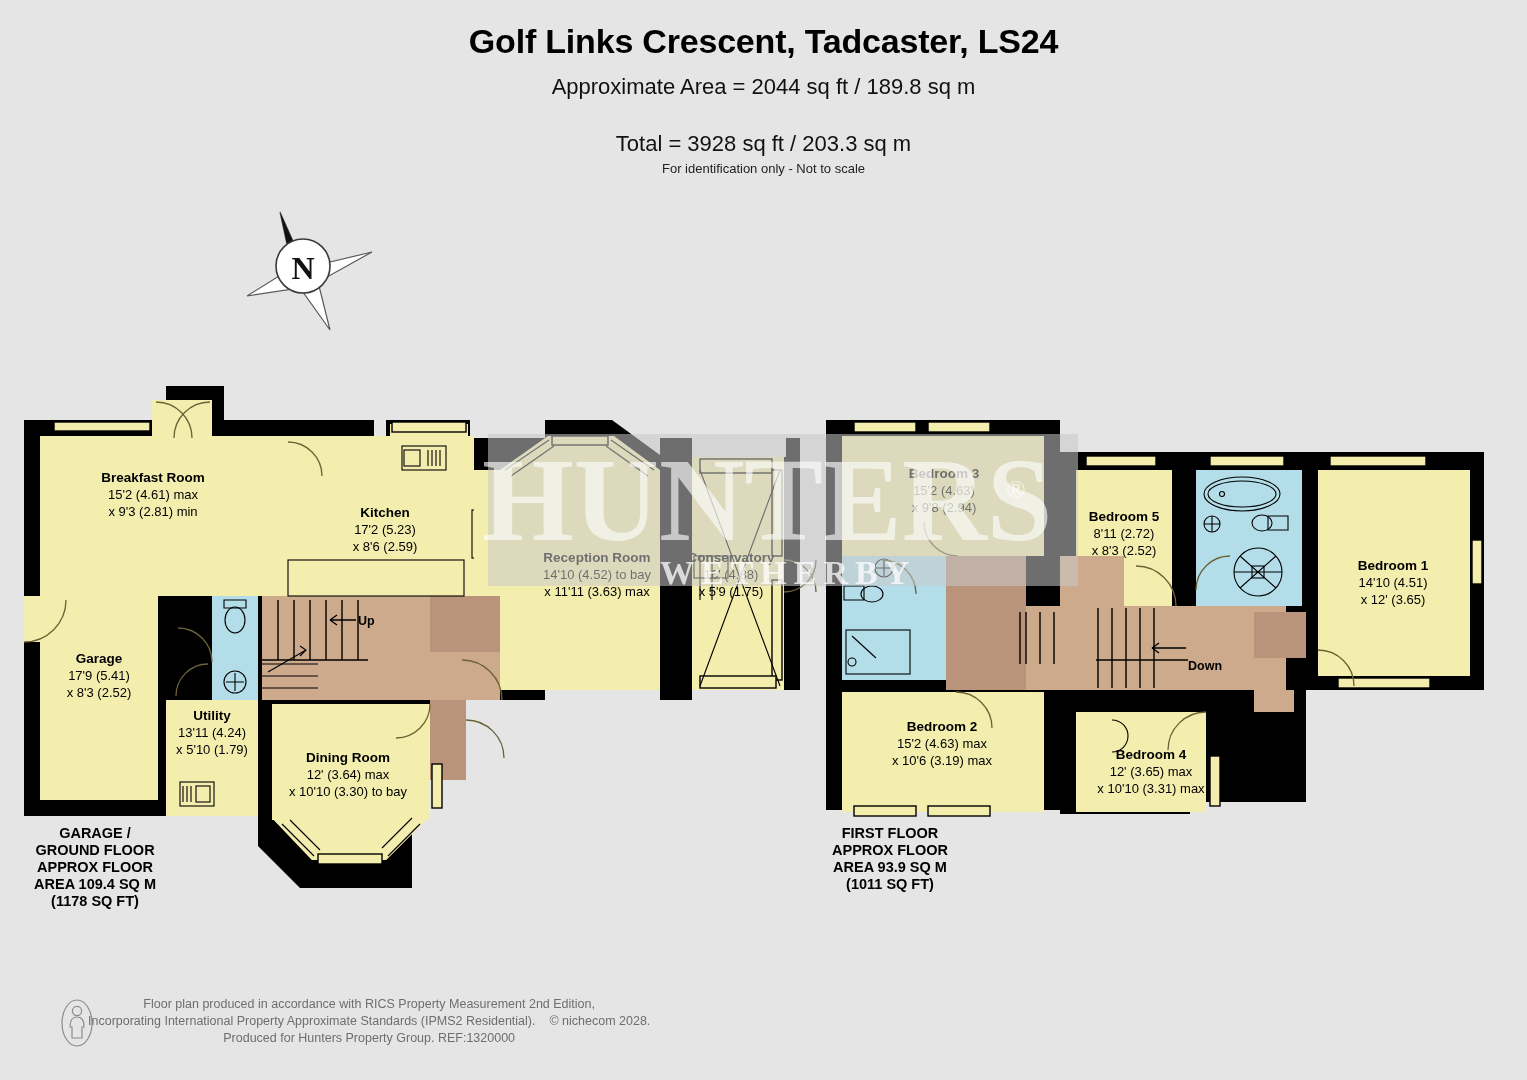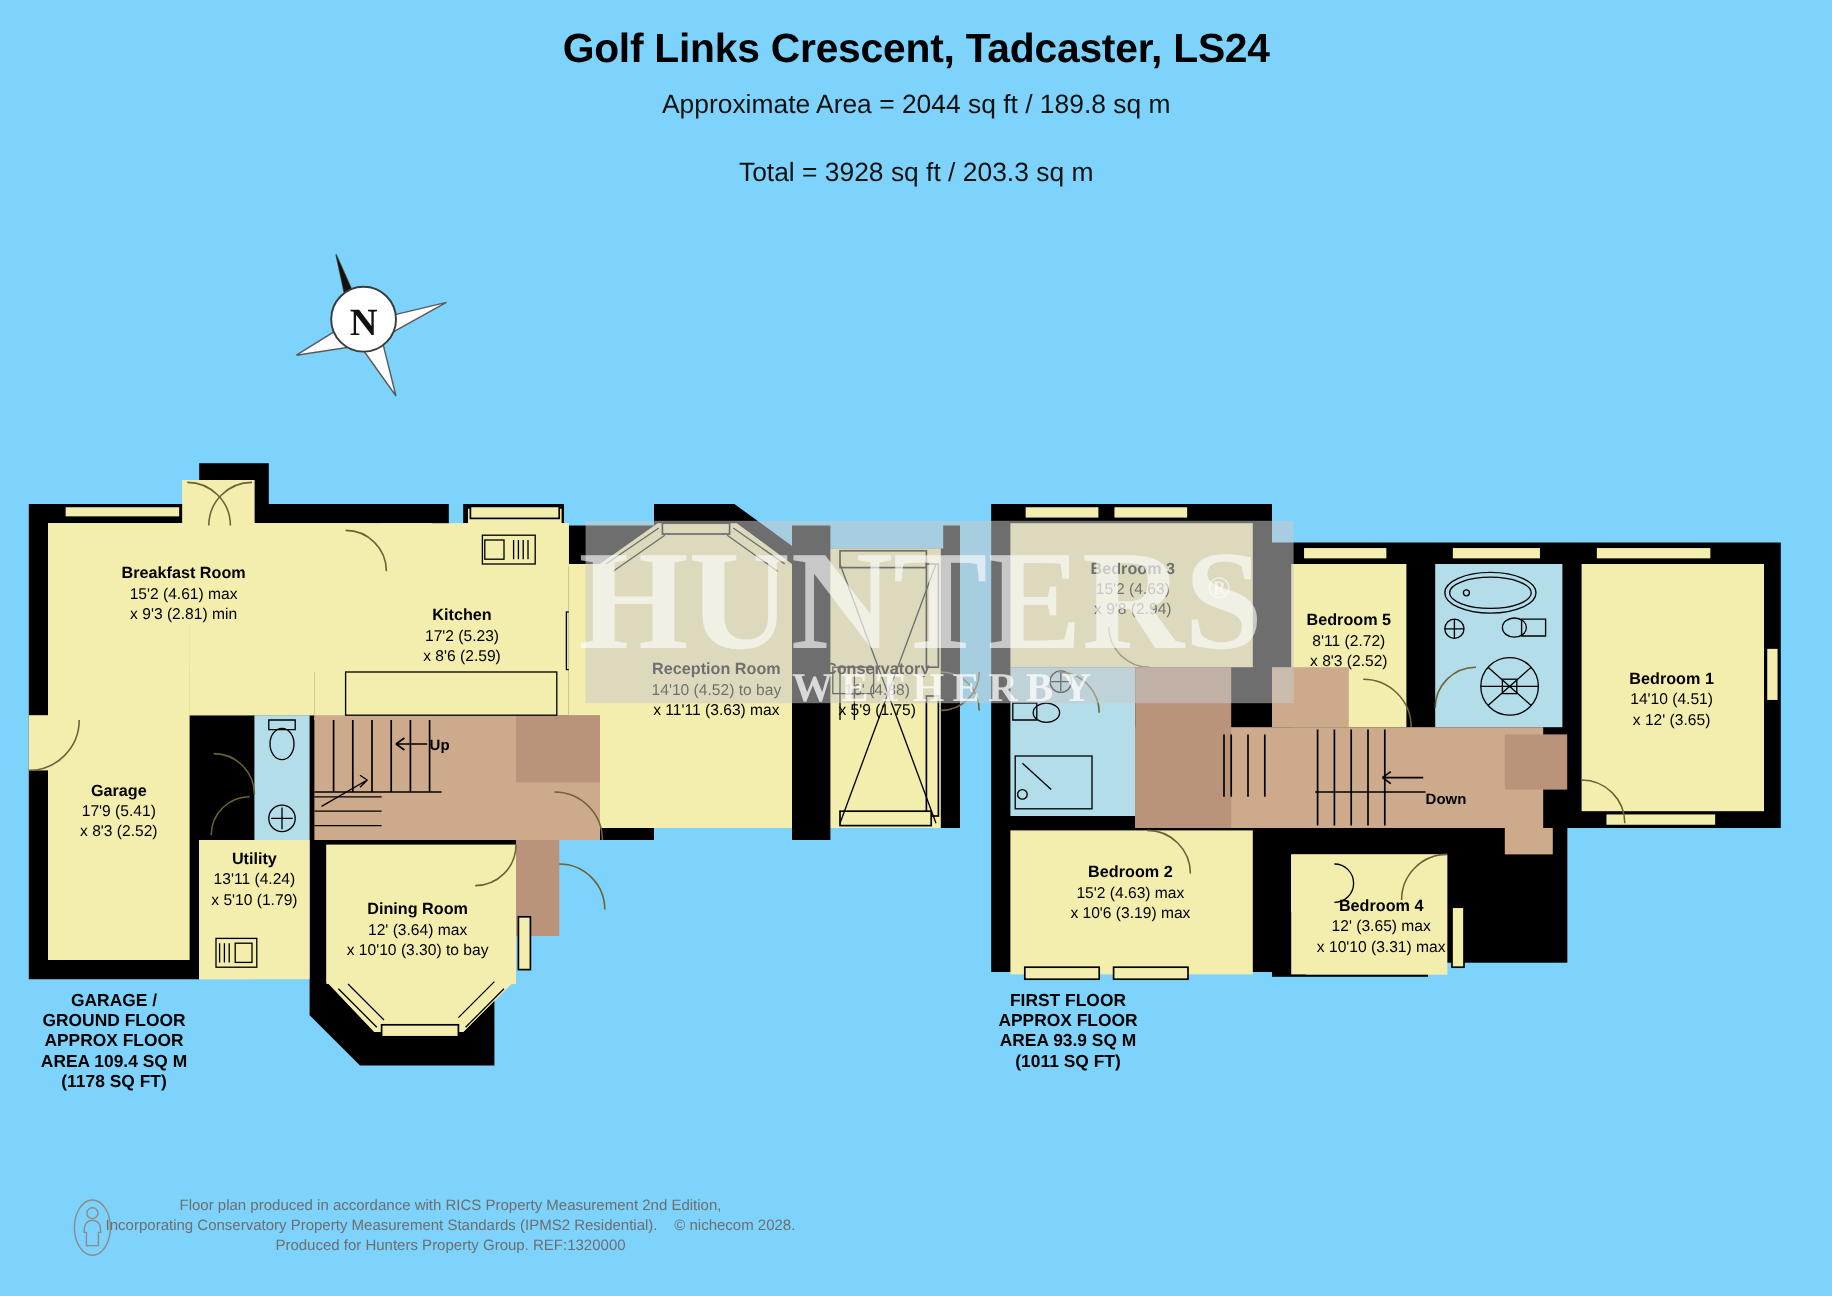--- a/index.html
+++ b/index.html
@@ -1,37 +1,38 @@
 <!DOCTYPE html>
 <html><head>
 <meta charset="utf-8">
 <style>
   html,body{margin:0;padding:0;background:#ffffff;}
   body{width:1527px;height:1080px;position:relative;font-family:"Liberation Sans",sans-serif;overflow:hidden;}
-  #page{position:absolute;inset:0;background:#7dd3fc;}
+  #page{position:absolute;inset:0;background:#e5e5e5;}
   .hdr{position:absolute;left:0;right:0;text-align:center;}
   #title{top:22px;font-size:34px;font-weight:bold;color:#000;letter-spacing:-0.2px;}
   #sub1{top:74px;font-size:22px;color:#111;}
   #sub2{top:103px;font-size:22px;color:#111;}
   #sub3{top:131px;font-size:22px;color:#111;}
   #note{top:161px;font-size:13px;color:#222;}
   #plan{position:absolute;left:0;top:0;width:1527px;height:1080px;}
   #footer{position:absolute;left:30px;top:996px;width:760px;height:60px;}
   #footer .ftxt{position:absolute;left:58px;top:0;font-size:12.5px;line-height:17px;color:#6e6e6e;text-align:center;}
   #footer .ftxt .nm{color:#6e6e6e;}
   .fl-ico{position:absolute;left:30px;top:2px;width:34px;height:50px;}
 </style>
 </head>
 <body>
 
 <div id="page">
 
   <div class="hdr" id="title">Golf Links Crescent, Tadcaster, LS24</div>
   <div class="hdr" id="sub1">Approximate Area = 2044 sq ft / 189.8 sq m</div>
   <div class="hdr" id="sub3">Total = 3928 sq ft / 203.3 sq m</div>
+  <div class="hdr" id="note">For identification only - Not to scale</div>
 
   <svg id="plan" viewBox="0 0 1527 1080">
     <defs>
       <style>
         .wall{fill:#000;}
         .rm{fill:#f3eeae;}
         .bl{fill:#b3dde8;}
         .br{fill:#cdaa8c;}
         .brd{fill:#b9937a;}
         .win{fill:#f3eeae;stroke:#000;stroke-width:1.4;}
@@ -367,21 +368,21 @@
 
   <div id="footer">
     <svg class="fl-ico" viewBox="0 0 34 50">
       <ellipse cx="17" cy="25" rx="15" ry="23" fill="none" stroke="#8c8c8c" stroke-width="1.2"></ellipse>
       <circle cx="17" cy="13" r="4.6" fill="none" stroke="#8c8c8c" stroke-width="1.2"></circle>
       <path d="M17,19 C11,19 10,24 10,29 L12,29 L12,40 L22,40 L22,29 L24,29 C24,24 23,19 17,19 Z" fill="none" stroke="#8c8c8c" stroke-width="1.2"></path>
     </svg>
     <div class="ftxt">
       <div>Floor plan produced in accordance with RICS Property Measurement 2nd Edition,</div>
       <div>
-        <span>Incorporating Conservatory Property Measurement Standards (IPMS2 Residential).</span>
+        <span>Incorporating International Property Approximate Standards (IPMS2 Residential).</span>
         <span class="nm">&nbsp;&nbsp;</span>
         <span>© nichecom 2028.</span>
       </div>
       <div>Produced for Hunters Property Group.   REF:1320000</div>
     </div>
   </div>
 
 </div>
 
 </body></html>

